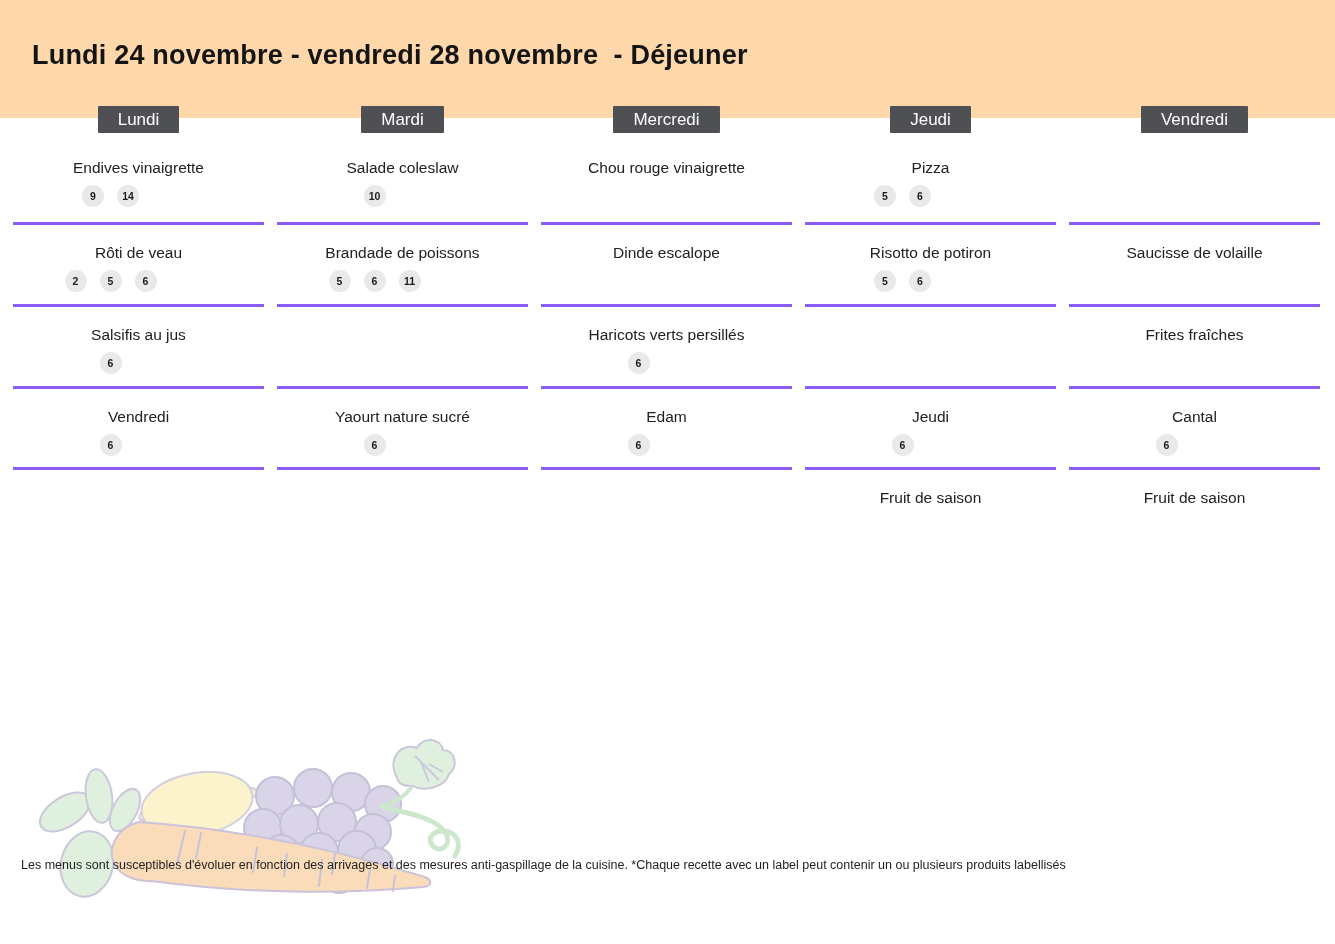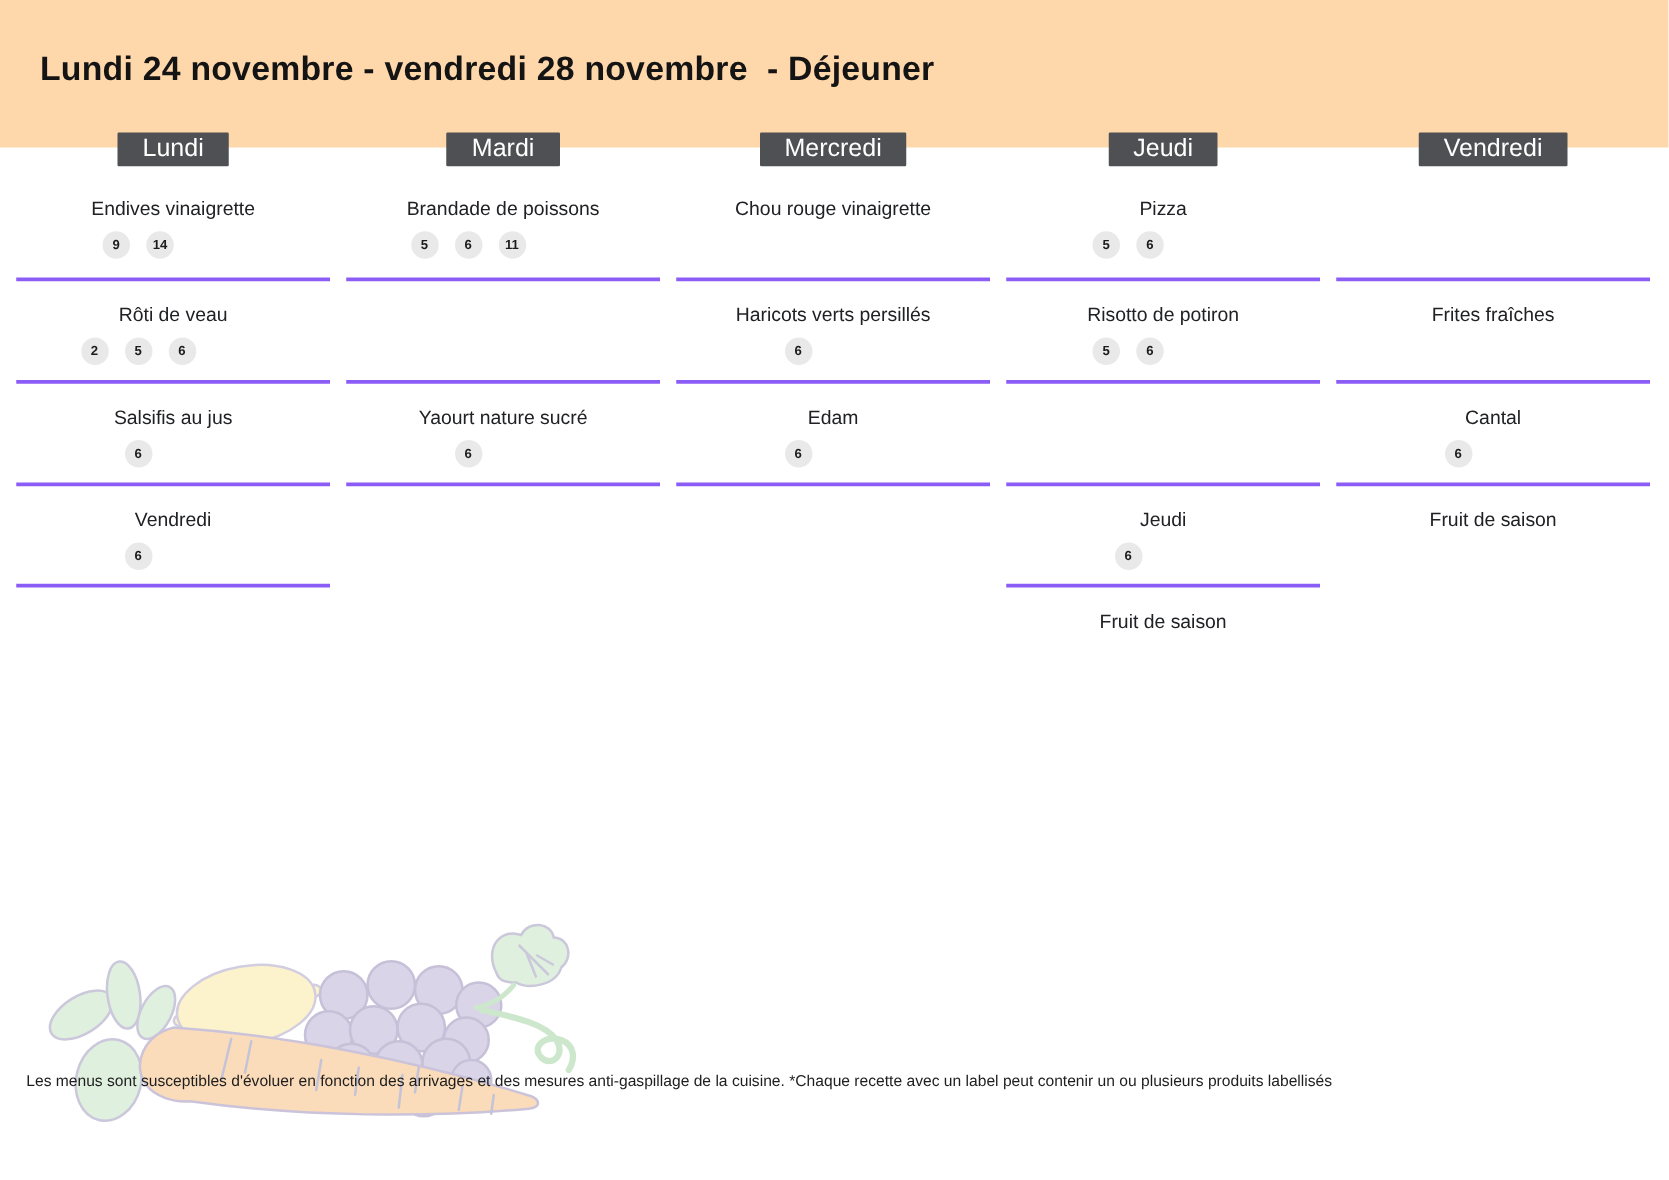--- a/index.html
+++ b/index.html
@@ -36,21 +36,21 @@
     top: 106px;
     width: 1307px;
     display: grid;
     grid-template-columns: repeat(5, 1fr);
     column-gap: 13px;
   }
   .day-col { display: flex; flex-direction: column; align-items: center; }
   .day-header {
     background: #4e5053;
     color: #ffffff;
-    font-size: 20px;
+    font-size: 17px;
     height: 27px;
     line-height: 27px;
     padding: 0 20px;
     border-radius: 1px;
     margin-bottom: 7px;
     text-align: center;
   }
   .rows { width: 100%; }
   .menu-row {
     height: 81.8px;
@@ -149,20 +149,27 @@
             
           </div>
         </div>
       </div>
     </div>
 
     <div class="day-col">
       <div class="day-header">Mardi</div>
       <div class="rows">
         <div class="menu-row">
+          <div class="item-name">Salade coleslaw</div>
+          <div class="badges">
+            <span class="allergen-badge">10</span>
+
+          </div>
+        </div>
+        <div class="menu-row">
           <div class="item-name">Brandade de poissons</div>
           <div class="badges">
             <span class="allergen-badge">5</span>
             <span class="allergen-badge">6</span>
             <span class="allergen-badge">11</span>
           </div>
         </div>
         <div class="menu-row">
           <div class="item-name"></div>
           <div class="badges">
@@ -194,20 +201,28 @@
       <div class="rows">
         <div class="menu-row">
           <div class="item-name">Chou rouge vinaigrette</div>
           <div class="badges">
             
             
             
           </div>
         </div>
         <div class="menu-row">
+          <div class="item-name">Dinde escalope</div>
+          <div class="badges">
+            
+            
+            
+          </div>
+        </div>
+        <div class="menu-row">
           <div class="item-name">Haricots verts persillés</div>
           <div class="badges">
             <span class="allergen-badge">6</span>
 
           </div>
         </div>
         <div class="menu-row">
           <div class="item-name">Edam</div>
           <div class="badges">
             <span class="allergen-badge">6</span>
@@ -268,20 +283,28 @@
           </div>
         </div>
       </div>
     </div>
 
     <div class="day-col">
       <div class="day-header">Vendredi</div>
       <div class="rows">
         <div class="menu-row">
           <div class="item-name"></div>
+          <div class="badges">
+            
+            
+            
+          </div>
+        </div>
+        <div class="menu-row">
+          <div class="item-name">Saucisse de volaille</div>
           <div class="badges">
             
             
             
           </div>
         </div>
         <div class="menu-row">
           <div class="item-name">Frites fraîches</div>
           <div class="badges">
             

